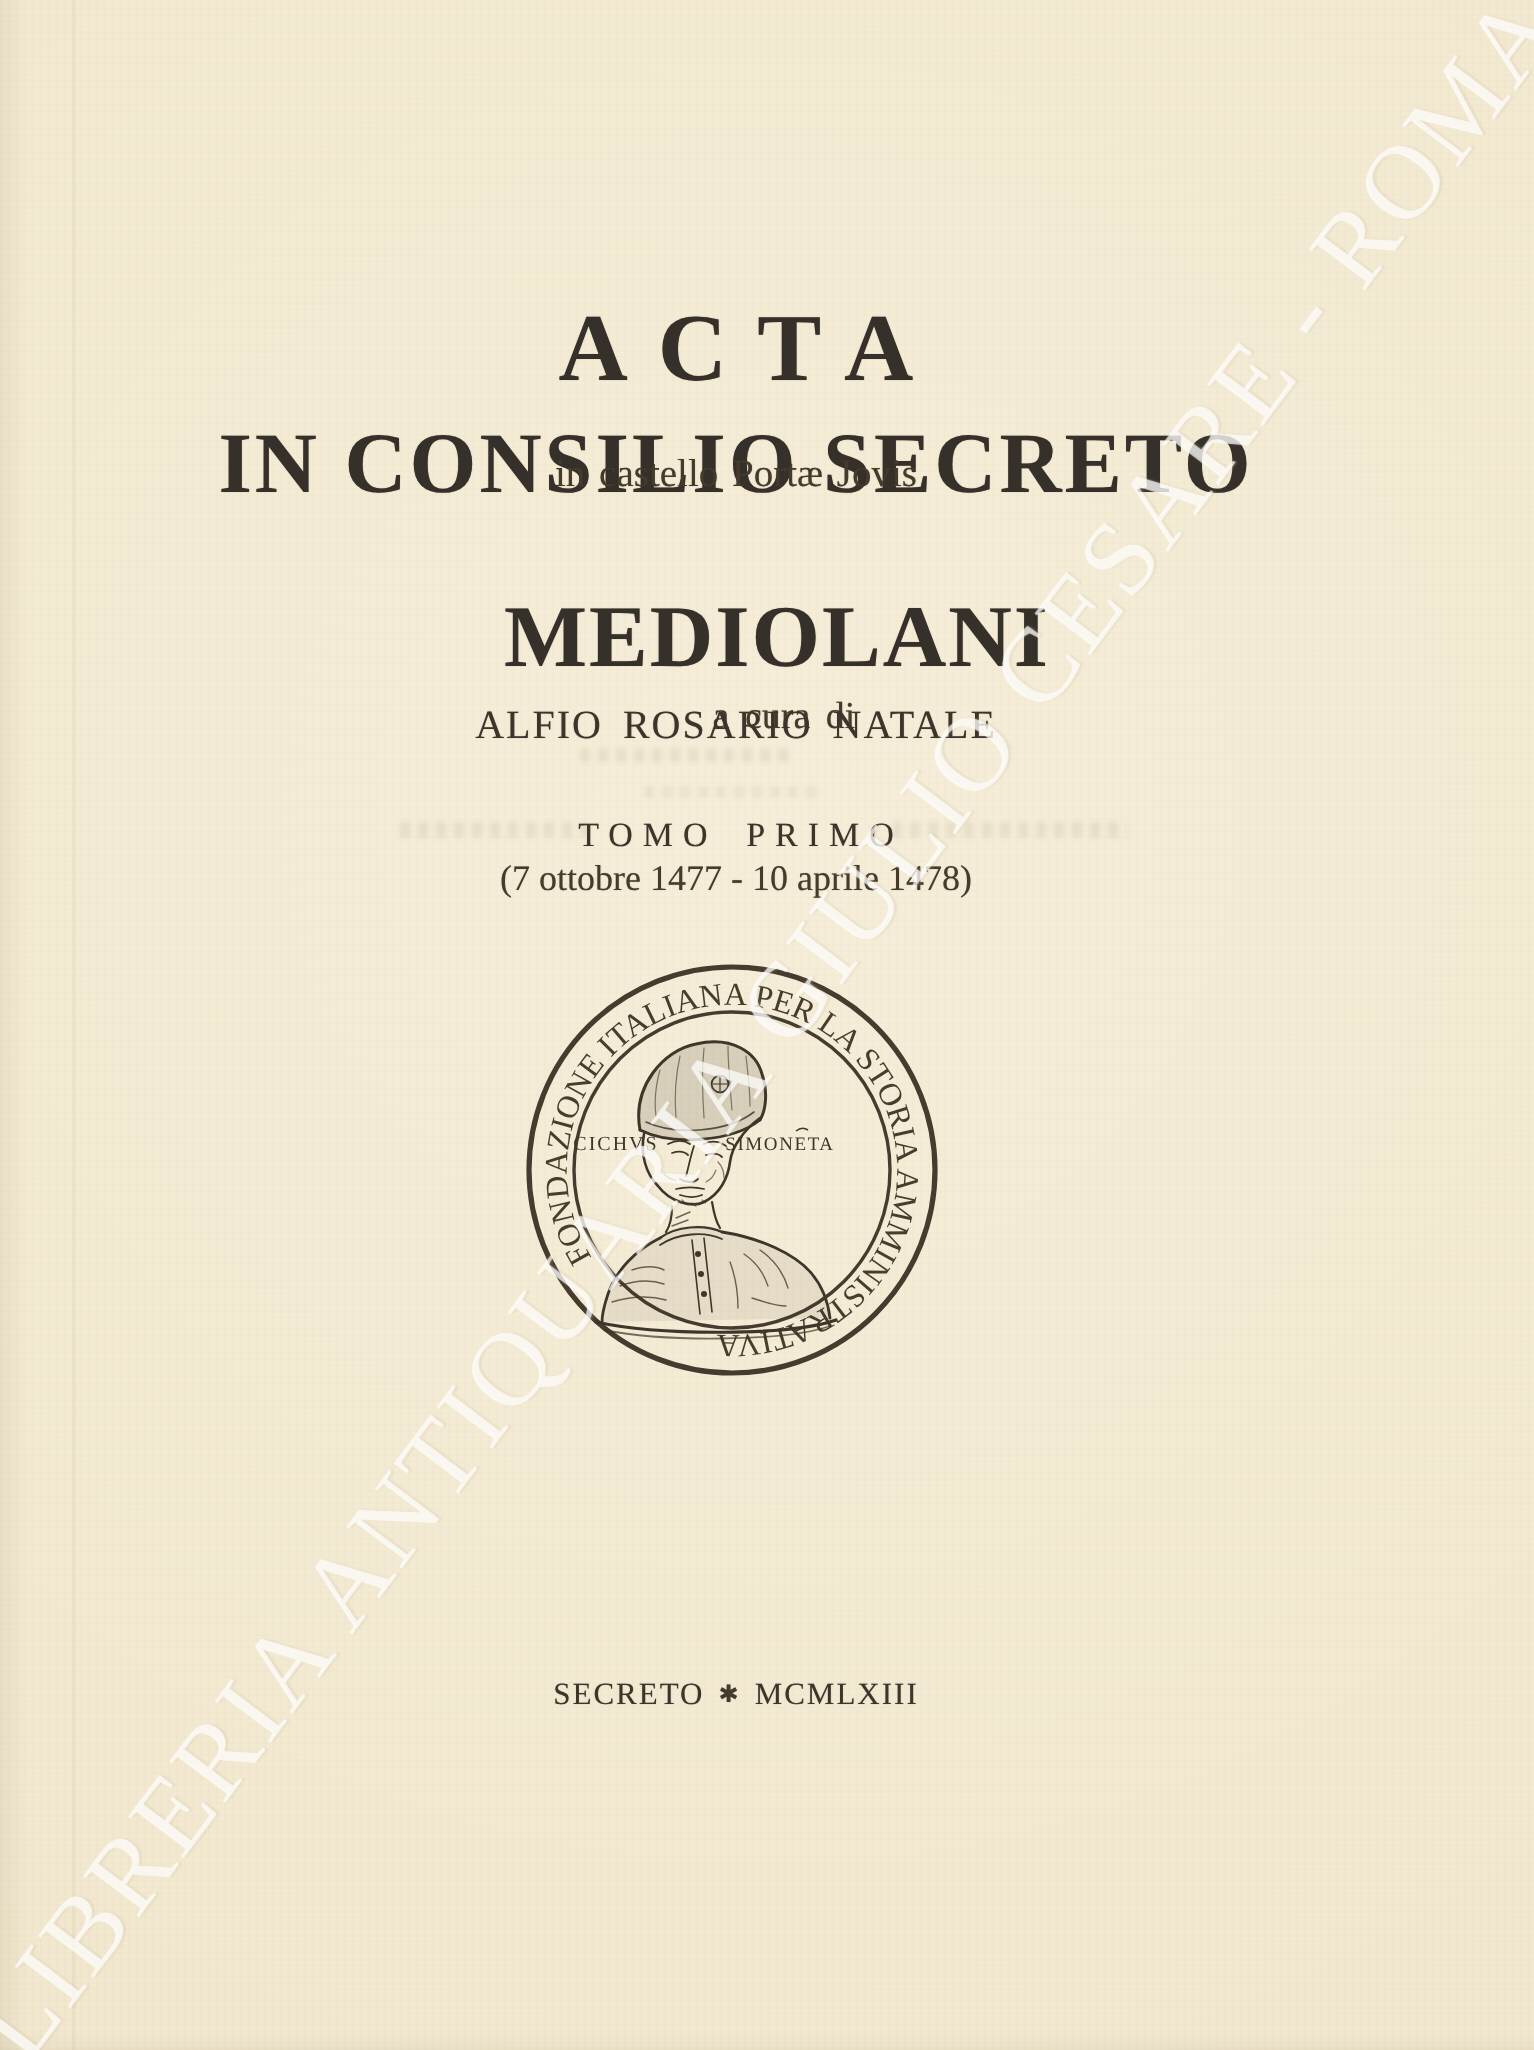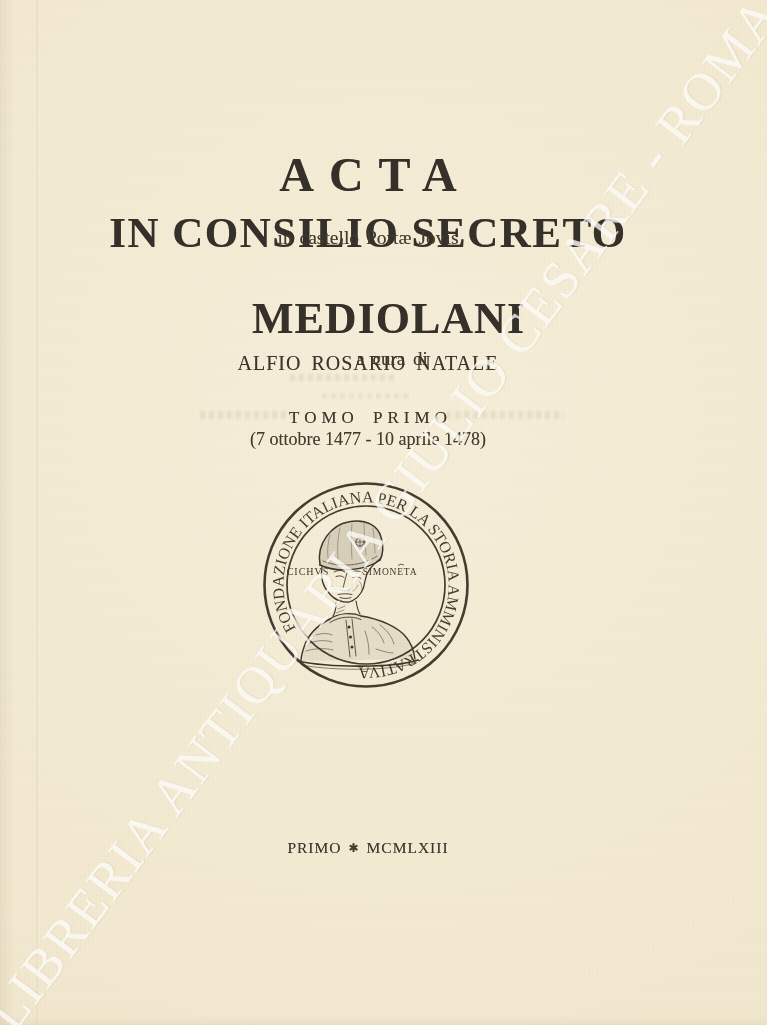--- a/index.html
+++ b/index.html
@@ -195,17 +195,17 @@
         <path d="M116,170 C122,172 128,174 133,174"></path>
       </g>
     </g>
 
     <text x="48" y="96" text-anchor="middle" font-size="10" letter-spacing="1" fill="#3f362b">CICHVS</text>
     <text x="130" y="96" text-anchor="middle" font-size="9.5" letter-spacing="0.8" fill="#3f362b">SIMONETA</text>
     <path d="M138,86.5 q3,-2.5 6,-0.5" stroke="#3f362b" stroke-width="0.8" fill="none"></path>
   </svg>
 
   <div class="line t-imprint2">
-    <span>PRIMO</span><span class="star">✱</span><span>MCMLXIII</span>
+    <span>SECRETO</span><span class="star">✱</span><span>MCMLXIII</span>
   </div>
 
   <div class="watermark">LIBRERIA ANTIQUARIA GIULIO CESARE - ROMA</div>
 </div>
 
 </body></html>

